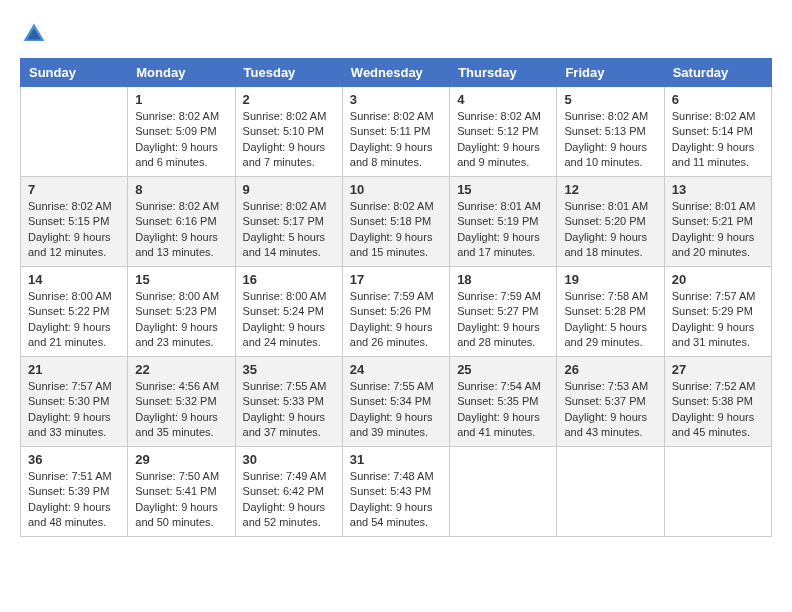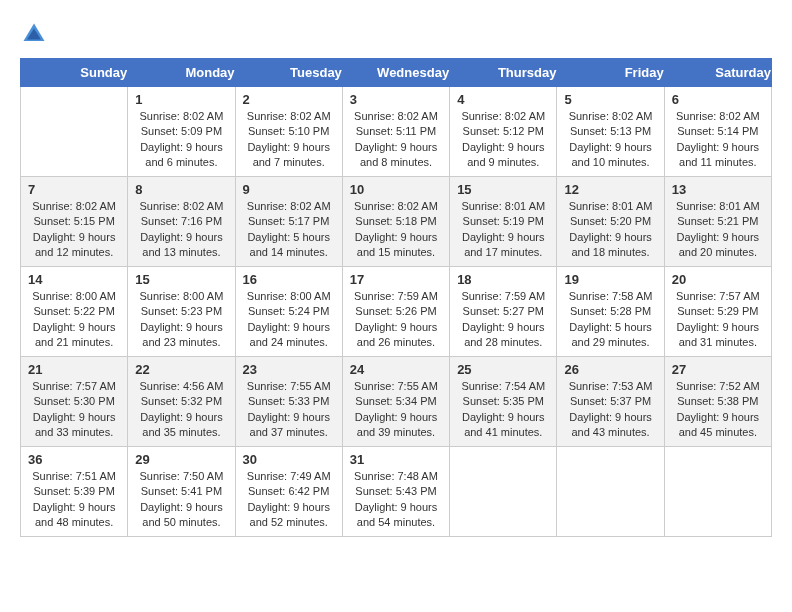--- a/index.html
+++ b/index.html
@@ -48,22 +48,22 @@
       font-weight: bold;
     }
     table {
       width: 100%;
       border-collapse: collapse;
       table-layout: fixed;
     }
     thead tr th {
       background-color: #4472c4;
       color: white;
-      text-align: right;
-      padding: 6px 0;
+      text-align: left;
+      padding: 6px 8px;
       font-size: 13px;
       border: 1px solid #4472c4;
     }
     tbody tr td {
       border: 1px solid #ccc;
       vertical-align: top;
       padding: 5px 7px;
       font-size: 11px;
       color: #333;
       height: 90px;
@@ -75,21 +75,20 @@
       background-color: #fff;
     }
     .day-number {
       font-size: 13px;
       font-weight: bold;
       display: block;
       margin-bottom: 2px;
     }
     .cell-info {
       line-height: 1.4;
-      text-align: center;
     }
   </style>
 </head>
 <body>
 
 <div class="header-area">
   <div class="logo">
     <svg class="logo-icon" viewBox="0 0 40 40">
       <polygon points="20,5 35,30 5,30" fill="#4a90d9"></polygon>
       <polygon points="20,12 30,28 10,28" fill="#2c5fa8"></polygon>
@@ -175,21 +174,21 @@
         <div class="cell-info">
           <div>Sunrise: 8:02 AM</div>
           <div>Sunset: 5:15 PM</div>
           <div>Daylight: 9 hours and 12 minutes.</div>
         </div>
         </td>
         <td>
           <span class="day-number">8</span>
         <div class="cell-info">
           <div>Sunrise: 8:02 AM</div>
-          <div>Sunset: 7:16 PM</div>
+          <div>Sunset: 6:16 PM</div>
           <div>Daylight: 9 hours and 13 minutes.</div>
         </div>
         </td>
         <td>
           <span class="day-number">9</span>
         <div class="cell-info">
           <div>Sunrise: 8:02 AM</div>
           <div>Sunset: 5:17 PM</div>
           <div>Daylight: 5 hours and 14 minutes.</div>
         </div>
@@ -296,21 +295,21 @@
         </td>
         <td>
           <span class="day-number">22</span>
         <div class="cell-info">
           <div>Sunrise: 4:56 AM</div>
           <div>Sunset: 5:32 PM</div>
           <div>Daylight: 9 hours and 35 minutes.</div>
         </div>
         </td>
         <td>
-          <span class="day-number">23</span>
+          <span class="day-number">35</span>
         <div class="cell-info">
           <div>Sunrise: 7:55 AM</div>
           <div>Sunset: 5:33 PM</div>
           <div>Daylight: 9 hours and 37 minutes.</div>
         </div>
         </td>
         <td>
           <span class="day-number">24</span>
         <div class="cell-info">
           <div>Sunrise: 7:55 AM</div>

